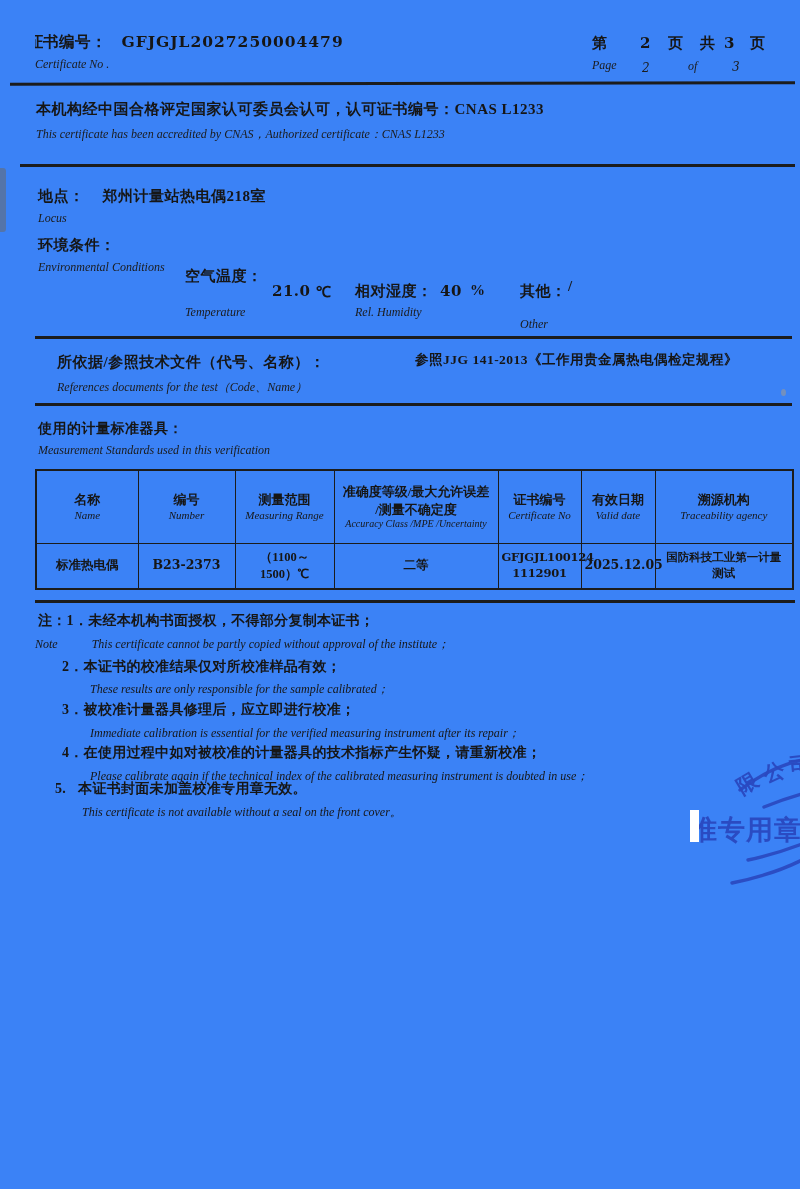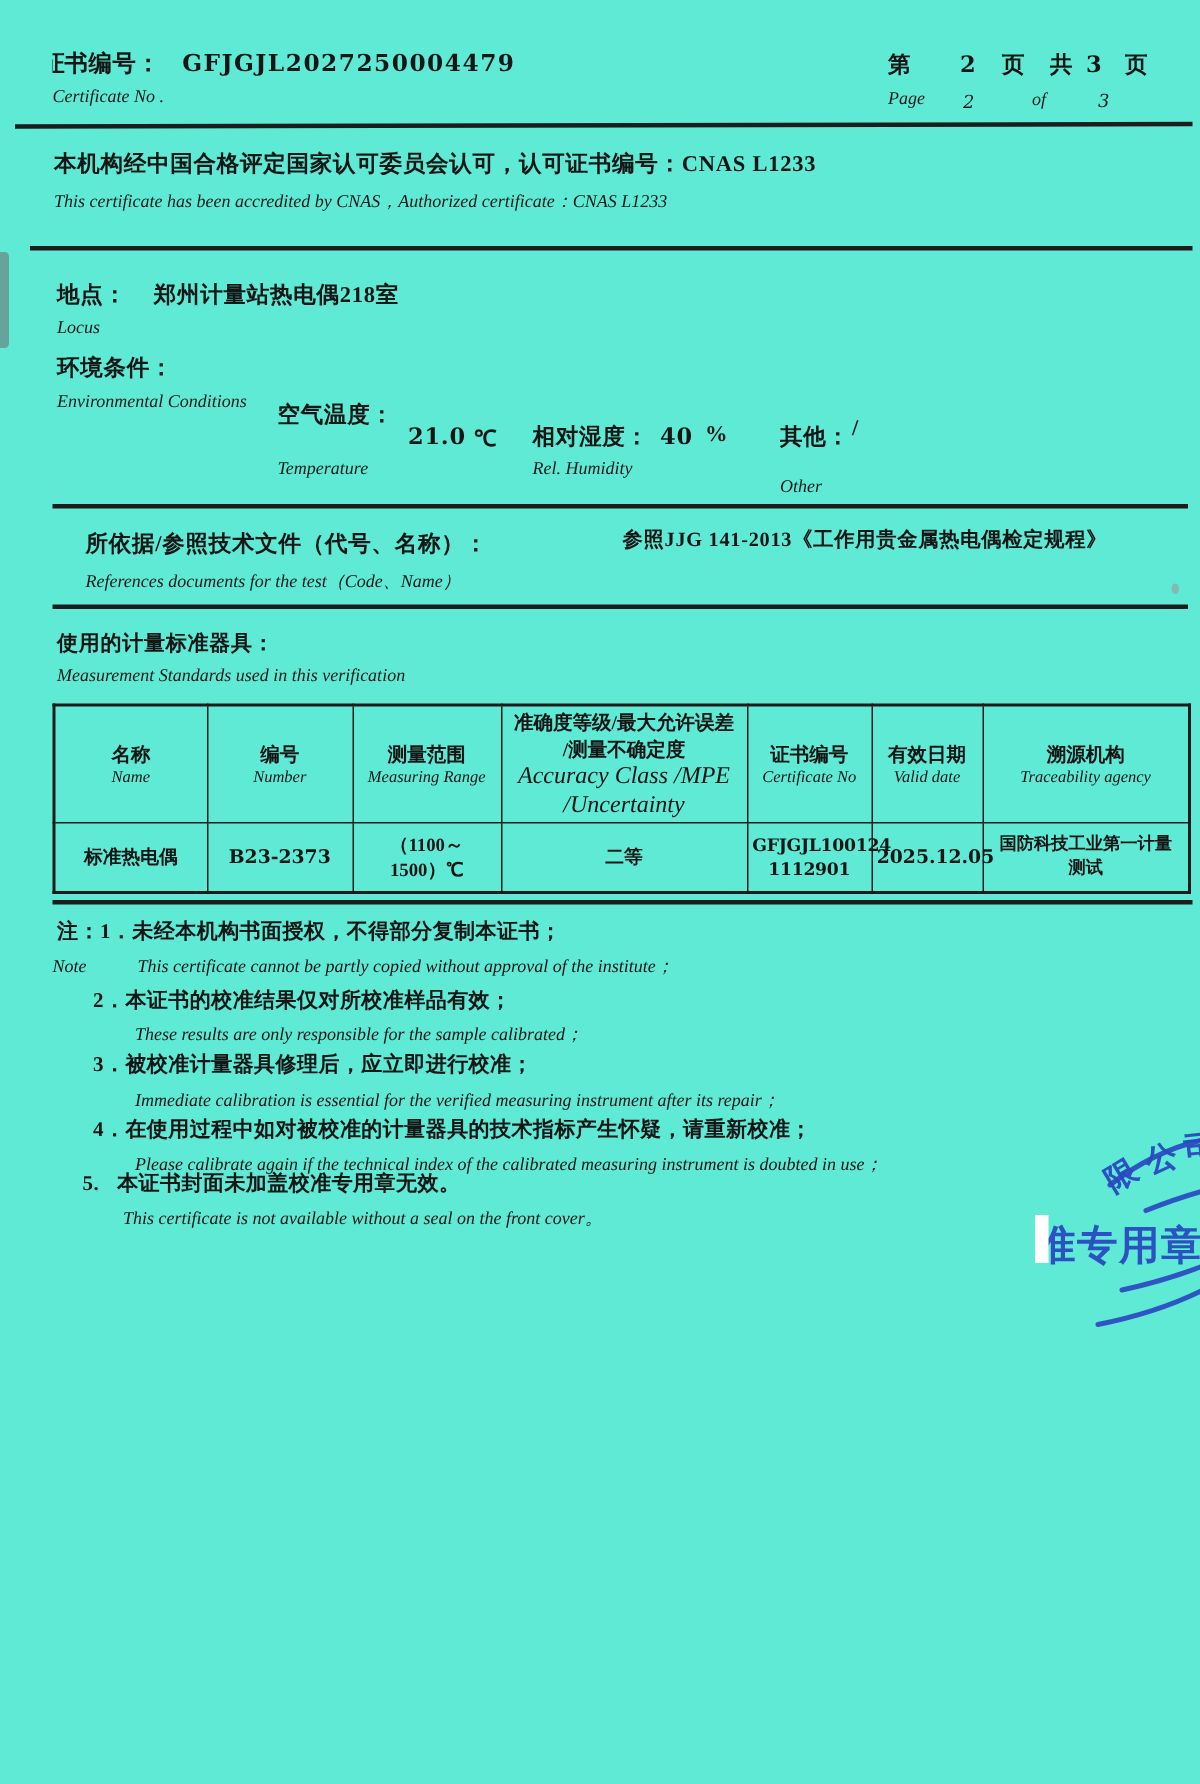--- a/index.html
+++ b/index.html
@@ -1,21 +1,21 @@
 <!DOCTYPE html>
 <html><head>
 <meta charset="utf-8">
 <style>
   * { margin:0; padding:0; box-sizing:border-box; }
   html,body { background:#e8e8e8; }
   .page {
     position:relative;
     width:800px; height:1189px;
     margin:0 auto;
-    background:#5eead4;
+    background:#3b82f6;
     color:#161616;
     font-family:"Liberation Serif", serif;
     overflow:hidden;
     padding-left:34px;
   }
   .abs { position:absolute; }
   .zh-b { font-weight:700; font-size:15px; letter-spacing:0.5px; white-space:nowrap; }
   .en-i { font-style:italic; font-size:12px; white-space:nowrap; color:#1b1b1b; }
   .rule { position:absolute; background:#1c1c1c; }
   .num { font-family:"DejaVu Serif", serif; }
@@ -153,21 +153,21 @@
               <div class="h-zh">编号</div>
               <div class="h-en">Number</div>
             </th>
         <th>
               <div class="h-zh">测量范围</div>
               <div class="h-en">Measuring Range</div>
             </th>
         <th>
               <div class="h-zh">准确度等级/最大允许误差
 /测量不确定度</div>
-              <div class="h-en" style="font-size:16px;">Accuracy Class /MPE /Uncertainty</div>
+              <div class="h-en" style="font-size:10px;">Accuracy Class /MPE /Uncertainty</div>
             </th>
         <th>
               <div class="h-zh">证书编号</div>
               <div class="h-en">Certificate No</div>
             </th>
         <th>
               <div class="h-zh">有效日期</div>
               <div class="h-en">Valid date</div>
             </th>
         <th>

